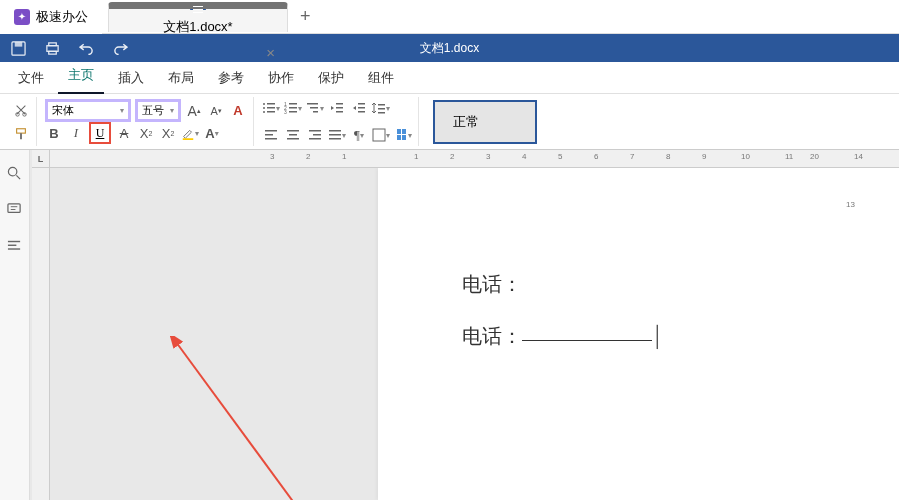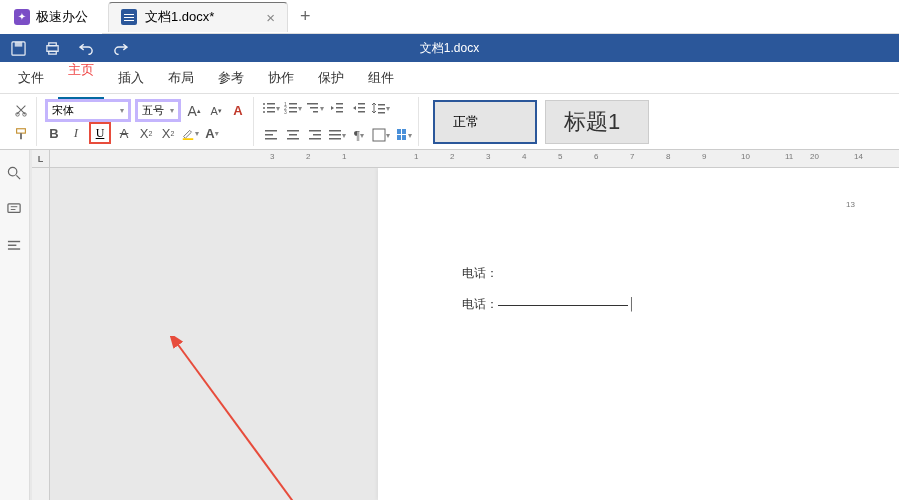--- a/index.html
+++ b/index.html
@@ -1,31 +1,31 @@
 <!DOCTYPE html>
 <html><head>
 <meta charset="utf-8">
 <style>
 * { box-sizing: border-box; margin: 0; padding: 0; }
 body { font-family: "Microsoft YaHei", sans-serif; font-size: 12px; background: #f0f0f0; width: 899px; height: 500px; overflow: hidden; position: relative; }
 .titlebar { height: 34px; background: #fff; display: flex; align-items: center; border-bottom: 1px solid #ddd; }
 .app-tab { display: flex; align-items: center; height: 34px; padding: 0 14px; gap: 6px; font-size: 13px; }
 .app-tab.active { background: #fff; }
-.doc-tab { display: flex; align-items: center; height: 30px; padding: 0 12px; gap: 8px; background: #f5f5f5; border-radius: 4px 4px 0 0; margin-left: 6px; font-size: 13px; min-width: 180px; border-top: 1px solid #737373; border-left: 1px solid #ddd; border-right: 1px solid #ddd;}
+.doc-tab { display: flex; align-items: center; height: 30px; padding: 0 12px; gap: 8px; background: #f5f5f5; border-radius: 4px 4px 0 0; margin-left: 6px; font-size: 13px; min-width: 180px; border-top: 7px solid #737373; border-left: 1px solid #ddd; border-right: 1px solid #ddd; flex-direction: column;}
 .tab-close { color: #888; font-size: 15px; margin-left: auto; }
 .tab-add { font-size: 18px; color: #666; padding: 0 12px; }
 .app-icon { width: 16px; height: 16px; background: #7b4ec6; border-radius: 3px; display: flex; align-items: center; justify-content: center; color: #fff; font-size: 10px;}
 .doc-icon { width: 16px; height: 16px; background: #2b579a; border-radius: 2px; display: flex; align-items: center; justify-content: center; }
 .doc-icon::after { content: ""; width: 10px; height: 1px; background: #fff; box-shadow: 0 -3px 0 #fff, 0 3px 0 #fff; }
 .quickbar { height: 28px; background: #2b579a; display: flex; align-items: center; color: #fff; padding: 0 10px; gap: 18px; }
 .quickbar .title { position: absolute; left: 50%; transform: translateX(-50%); font-size: 12px; }
 .qicon { width: 16px; height: 16px; display: flex; align-items: center; justify-content: center; opacity: .9; }
 .menubar { height: 32px; background: #fff; display: flex; align-items: center; padding: 0 8px; gap: 4px; border-bottom: 1px solid #e0e0e0; }
 .menu-item { padding: 5px 10px; font-size: 13px; color: #333; }
-.menu-item.active { color: #ef4444; border-bottom: 2px solid #0369a1; padding-bottom: 18px;}
+.menu-item.active { color: #0f766e; border-bottom: 2px solid #0f172a; padding-bottom: 8px;}
 .ribbon { height: 56px; background: #fff; display: flex; align-items: center; padding: 3px 6px; border-bottom: 1px solid #ccc; gap: 2px;}
 .rgroup { display: flex; flex-direction: column; justify-content: space-between; height: 100%; padding: 2px 6px; border-right: 1px solid #e4e4e4; }
 .rrow { display: flex; align-items: center; gap: 4px; }
 .paste-btn { display: flex; flex-direction: column; align-items: center; justify-content: center; width: 40px; height: 48px; border: 1px solid #d0d0d0; border-radius: 3px; font-size: 11px; gap: 3px;}
 .clip-icn { width: 16px; height: 18px; border: 1px solid #c49b3f; background: #fce9a8; border-radius: 2px; position: relative;}
 .clip-icn::before{content:"";position:absolute;top:-3px;left:3px;width:8px;height:4px;border:1px solid #888;border-radius:2px;background:#fff;}
 .sel { border: 3px solid #c4b5fd; font-size: 11px; padding: 1px 4px; background: #fff; display: flex; align-items: center; gap: 4px; }
 .sel.font { width: 86px; }
 .sel.size { width: 46px; }
 .ic { width: 18px; height: 18px; display: inline-flex; align-items: center; justify-content: center; color: #555; font-size: 13px; }
@@ -35,21 +35,21 @@
 .style-card.heading { font-size: 22px; color: #333; }
 .workspace { display: flex; height: 350px; position: relative; }
 .leftbar { width: 30px; background: #f7f7f7; border-right: 1px solid #ddd; display: flex; flex-direction: column; align-items: center; padding-top: 14px; gap: 18px;}
 .ruler-area { flex: 1; display: flex; flex-direction: column; background: #e8e8e8; position: relative;}
 .hruler { height: 18px; background: #f0f0f0; border-bottom: 1px solid #ccc; display: flex; align-items: center; font-size: 8px; color: #666; margin-left: 20px; position: relative;}
 .hruler-inner{position:absolute;left:0;right:0;height:100%;}
 .tick{position:absolute;top:2px;font-size:8px;color:#777;}
 .canvas-wrap { flex:1; display:flex; }
 .vruler { width:18px; background:#f0f0f0; border-right:1px solid #ccc; margin-left:2px;}
 .gray-space{flex:0 0 328px; background:#e8e8e8;}
-.page { flex:1; background:#fff; padding: 90px 0 0 84px; font-size: 12px; color:#333; line-height: 2.6; box-shadow: -2px 0 3px rgba(0,0,0,.04);}
+.page { flex:1; background:#fff; padding: 90px 0 0 84px; font-size: 20px; color:#333; line-height: 2.6; box-shadow: -2px 0 3px rgba(0,0,0,.04);}
 .underline-blank{display:inline-block;width:130px;border-bottom:1px solid #333;position:relative;top:-2px;}
 .arrow { position:absolute; left:170px; top:186px; pointer-events:none;}
 .caret{position:absolute;width:2px;color:#555;}
 svg{display:block;}
 .dd{font-size:8px;color:#888;}
 .corner{width:18px;height:18px;background:#f0f0f0;border-right:1px solid #ccc;border-bottom:1px solid #ccc;margin-left:2px;display:flex;align-items:center;justify-content:center;font-size:9px;color:#666;font-weight:bold;}
 </style>
 </head>
 <body>
 
@@ -264,23 +264,20 @@
           </svg>
           <span class="dd">▾</span>
         </span>
     </div>
   </div>
 
   <div class="rrow" style="gap:8px;padding-left:12px;">
     <div class="style-card active">
         <span>正常</span>
       </div>
-    <div class="style-card heading">
-        <span>标题1</span>
-      </div>
   </div>
 </div>
 
 <div class="workspace">
   <div class="leftbar">
     <span class="ic">
         <svg width="15" height="15" viewBox="0 0 16 16">
           <circle cx="6" cy="6" r="4.5" fill="none" stroke="#666" stroke-width="1.3"></circle>
           <path d="M10 10 L14 14" stroke="#666" stroke-width="1.3"></path>
         </svg>

